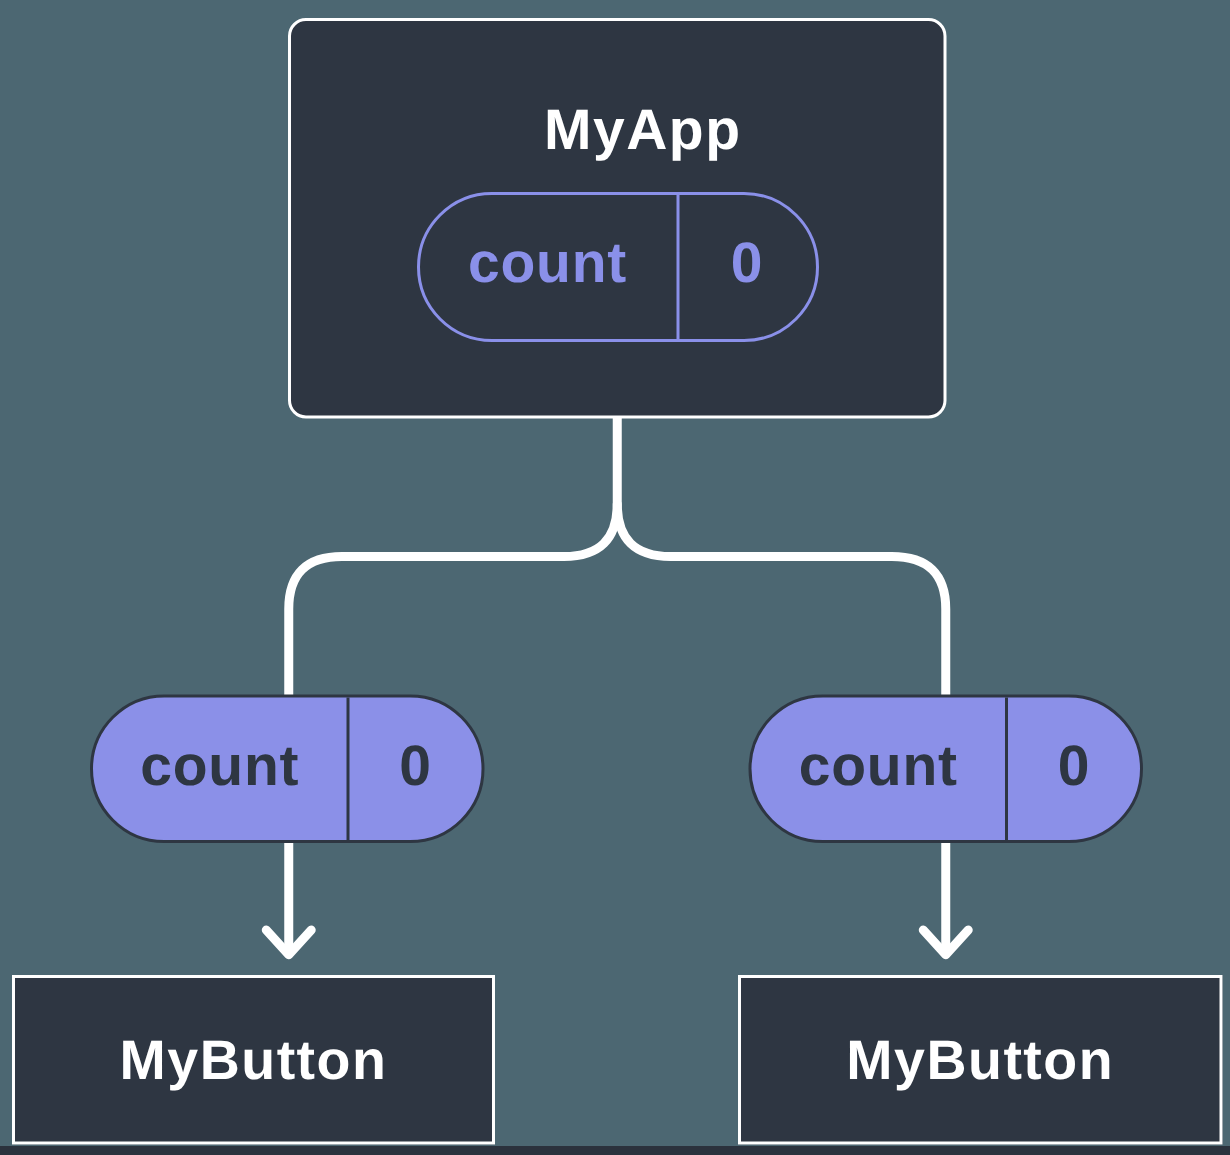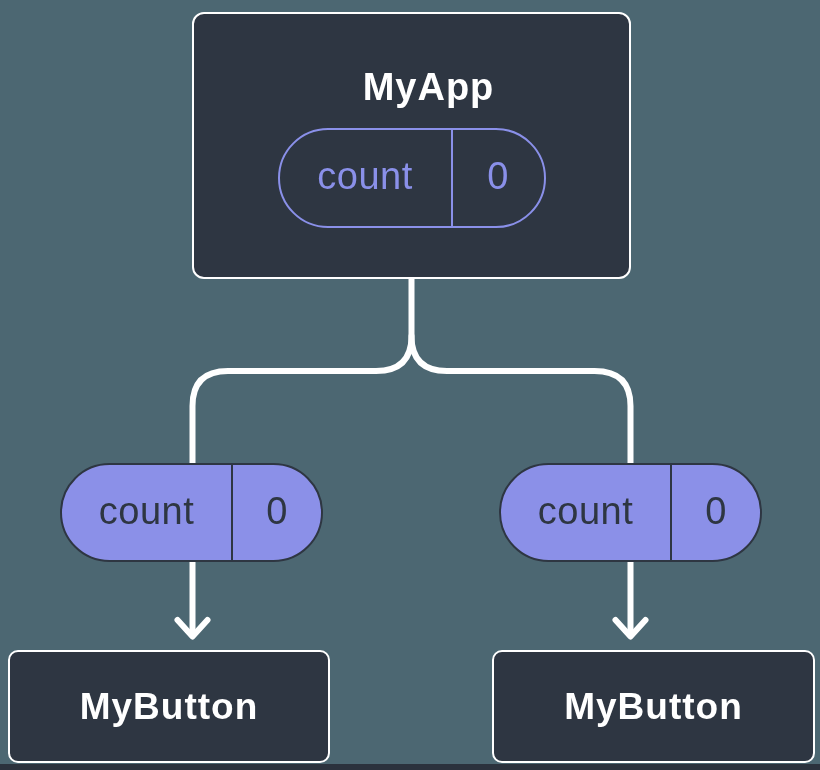--- a/index.html
+++ b/index.html
@@ -57,20 +57,21 @@
     box-sizing:border-box;
     border-radius:52px;
     font-size:38px;
     letter-spacing:.5px;
     z-index:1;
   }
   .pill .seg{
     display:flex;align-items:center;justify-content:center;
     box-sizing:border-box;
     padding-bottom:3px;
+    font-weight:bold;
   }
   .pill.outline{
     left:50%;transform:translateX(-50%);
     top:114px;width:268px;height:100px;
     border:2px solid var(--pill-outline);
     color:var(--pill-outline);
     background:transparent;
   }
   .pill.outline .seg-name{width:173px;border-right:2px solid var(--pill-outline);}
   .pill.outline .seg-value{flex:1;}
@@ -78,21 +79,21 @@
     top:463px;width:263px;height:99px;
     background:var(--pill-fill);
     border:2.5px solid var(--pill-text-dark);
     color:var(--pill-text-dark);
   }
   .pill.filled .seg-name{width:171px;border-right:2.5px solid var(--pill-text-dark);}
   .pill.filled .seg-value{flex:1;}
   .pill.left{left:60px;}
   .pill.right{left:499px;}
   .node.leaf{
-    border-radius:10px;
+    border-radius:0;
     display:flex;align-items:center;justify-content:center;
     color:var(--title-text);
     font-size:37px;font-weight:700;letter-spacing:1px;
   }
   .node.leaf.left{left:8px;top:650px;width:322px;height:113px;}
   .node.leaf.right{left:492px;top:650px;width:323px;height:113px;}
   .bottom-strip{
     position:absolute;left:0;bottom:0;width:100%;height:6px;
     background:var(--bottom-strip);
     z-index:2;

